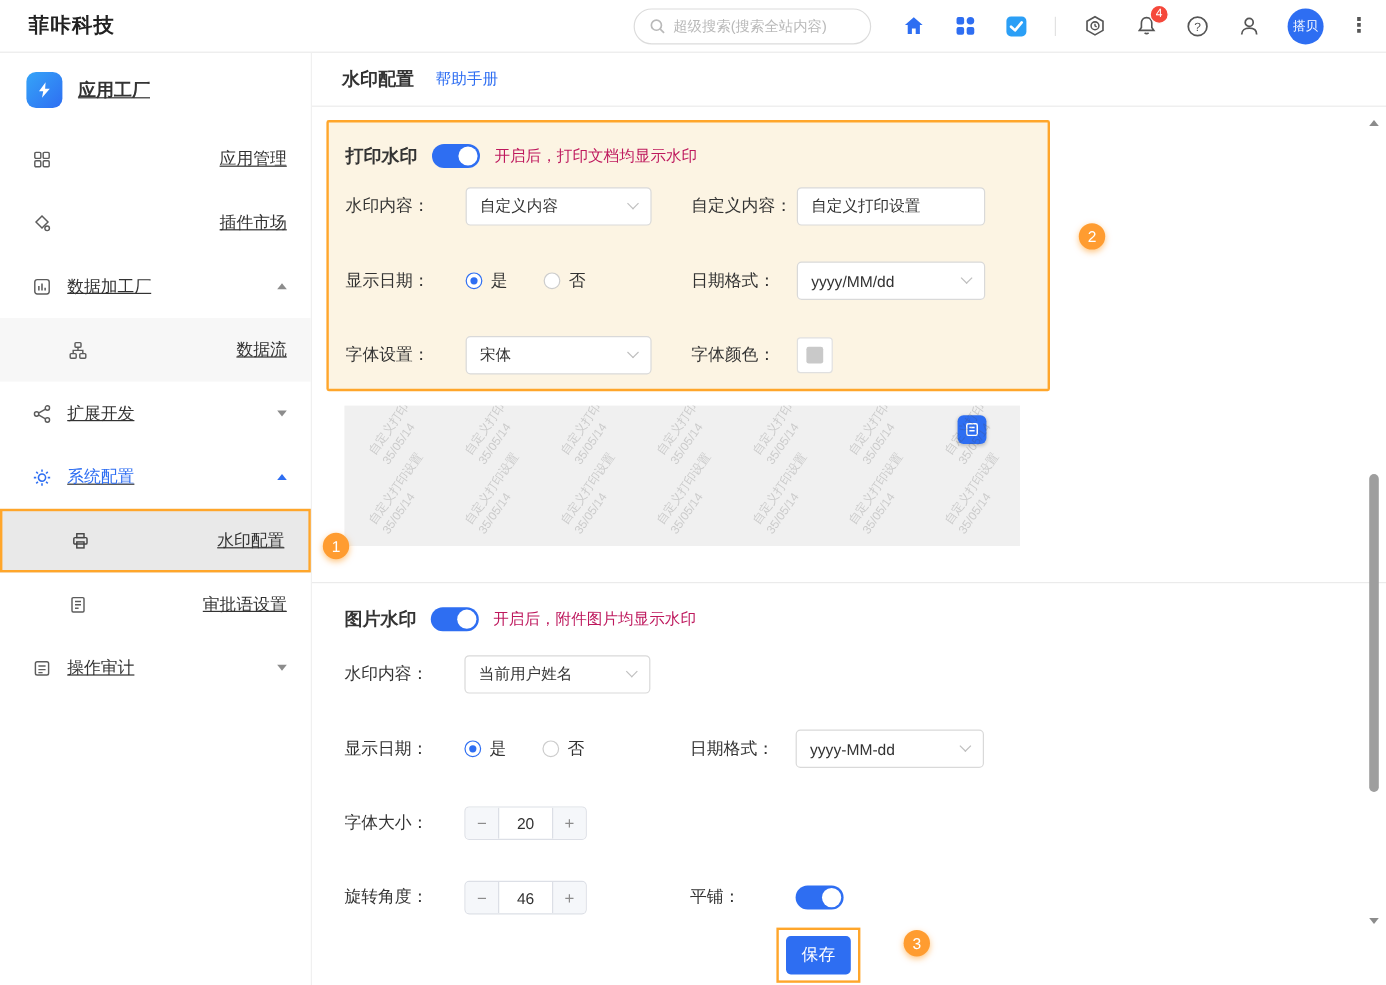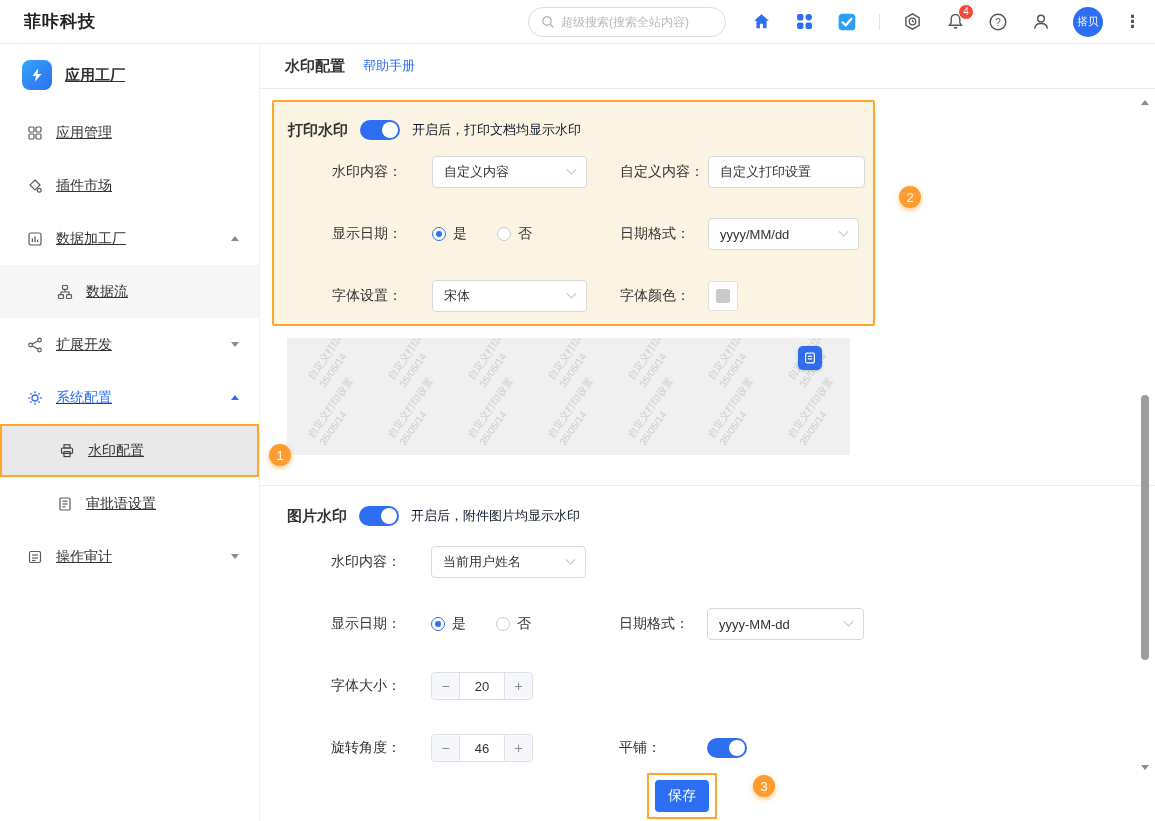--- a/index.html
+++ b/index.html
@@ -21,48 +21,48 @@
   .tb-divider{width:1px;height:16px;background:#e2e2e2;}
   .badge{position:absolute;top:-7px;right:-8px;min-width:16px;height:16px;border-radius:8px;background:#f5483b;color:#fff;font-size:10px;display:flex;align-items:center;justify-content:center;padding:0 4px;border:1px solid #fff;}
   .avatar{width:30px;height:30px;border-radius:50%;background:var(--blue);color:#fff;font-size:10.5px;display:flex;align-items:center;justify-content:center;letter-spacing:0;}
   .kebab{font-size:17px;color:#555;font-weight:bold;line-height:1;}
 
   
   .sidebar{position:fixed;left:0;top:44px;bottom:0;width:260px;background:#fff;border-right:1px solid #f0f0f0;z-index:10;text-decoration:underline;}
   .workspace{height:62px;display:flex;align-items:center;gap:13px;padding-left:22px;cursor:pointer;}
   .ws-icon{width:30px;height:30px;border-radius:8px;background:linear-gradient(135deg,#35a4f8,#2e6ef2);display:flex;align-items:center;justify-content:center;}
   .ws-label{font-size:15px;font-weight:bold;}
-  .nav-item{height:53px;display:flex;align-items:center;gap:13px;padding:0 20px 0 26px;font-size:14px;cursor:pointer;position:relative;}
+  .nav-item{height:53px;display:flex;align-items:center;gap:13px;padding:0 20px 0 26px;font-size:14px;cursor:pointer;position:relative;justify-content:space-between;}
   .nav-item .nav-icon{width:17px;height:17px;display:flex;align-items:center;justify-content:center;flex-shrink:0;}
   .nav-item.sub{padding-left:56px;}
   .nav-item.flow-bg{background:#f7f7f7;}
   .nav-item.active-sub{background:#e9e9e9;border:2px solid var(--orange-bd);}
   .nav-item.blue{color:var(--blue);}
   .caret{margin-left:auto;width:0;height:0;border-left:4.5px solid transparent;border-right:4.5px solid transparent;}
   .caret.up{border-bottom:5.5px solid #8c8c8c;}
   .caret.down{border-top:5.5px solid #8c8c8c;}
   .caret.blue-caret.up{border-bottom-color:var(--blue);}
 
   
   .main{position:fixed;left:260px;top:44px;right:0;bottom:0;background:#fff;overflow:hidden;}
   .main-header{height:45px;border-bottom:1px solid #ebebeb;display:flex;align-items:center;padding-left:25px;gap:18px;}
   .page-title{font-size:15px;font-weight:bold;}
   .help-link{font-size:13px;color:var(--blue);cursor:pointer;}
   .content{position:relative;padding-top:11px;}
 
   .print-box{margin-left:12px;width:603px;border:2px solid var(--orange-bd);background:var(--cream);border-radius:2px;padding:16px 14px 12px;}
   .section-title-row{display:flex;align-items:center;height:24px;margin-bottom:14px;}
   .section-title{font-size:15px;font-weight:bold;margin-right:12px;}
-  .hint{font-size:13px;color:#0f172a;margin-left:12px;}
+  .hint{font-size:13px;color:#be185d;margin-left:12px;}
   .toggle{width:40px;height:20px;border-radius:10px;background:var(--blue);position:relative;cursor:pointer;flex-shrink:0;}
   .toggle::after{content:'';position:absolute;top:2px;right:2px;width:16px;height:16px;border-radius:50%;background:#fff;}
 
   .form-row{display:flex;align-items:center;height:32px;margin-bottom:30px;}
   .form-row.last{margin-bottom:0;}
-  .f-label{width:100px;font-size:14px;color:var(--txt);flex-shrink:0;margin-left:44px;}
+  .f-label{width:100px;font-size:14px;color:var(--txt);flex-shrink:0;}
   .f-label2{width:88px;margin-left:33px;flex-shrink:0;}
   .ctrl{width:155px;display:flex;align-items:center;flex-shrink:0;}
   .select{width:155px;height:32px;border:1px solid var(--bd);border-radius:4px;background:#fff;display:flex;align-items:center;justify-content:space-between;padding:0 11px;font-size:13px;cursor:pointer;}
   .chev{width:7px;height:7px;border-right:1.5px solid #bfbfbf;border-bottom:1.5px solid #bfbfbf;transform:rotate(45deg) translate(-2px,-2px);}
   .text-input{width:157px;height:32px;border:1px solid var(--bd);border-radius:4px;padding:0 11px;font-size:13px;color:var(--txt);outline:none;background:#fff;}
   .radio{display:flex;align-items:center;gap:7px;margin-right:30px;cursor:pointer;}
   .radio-dot{width:14px;height:14px;border-radius:50%;border:1px solid #ccc;background:#fff;position:relative;flex-shrink:0;}
   .radio-dot.checked{border-color:var(--blue);}
   .radio-dot.checked::after{content:'';position:absolute;left:3px;top:3px;width:6px;height:6px;border-radius:50%;background:var(--blue);}
   .radio-label{font-size:14px;}

